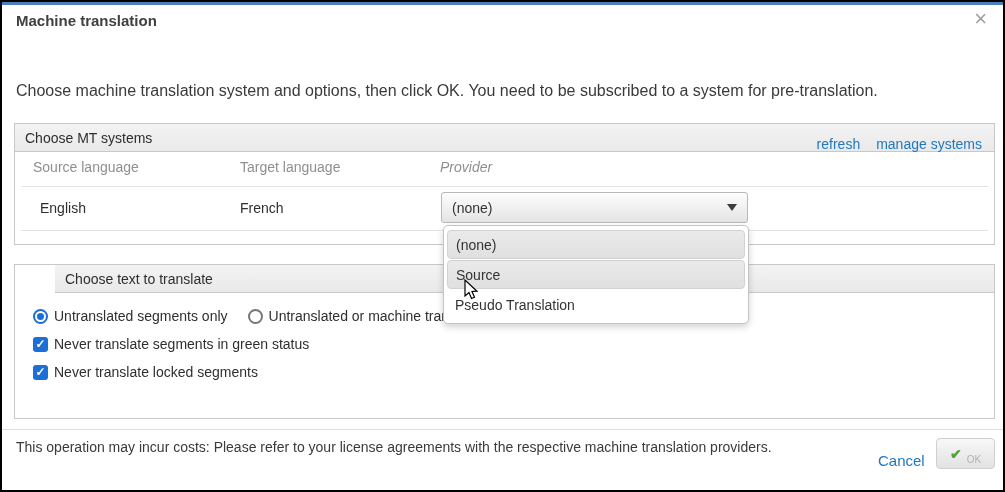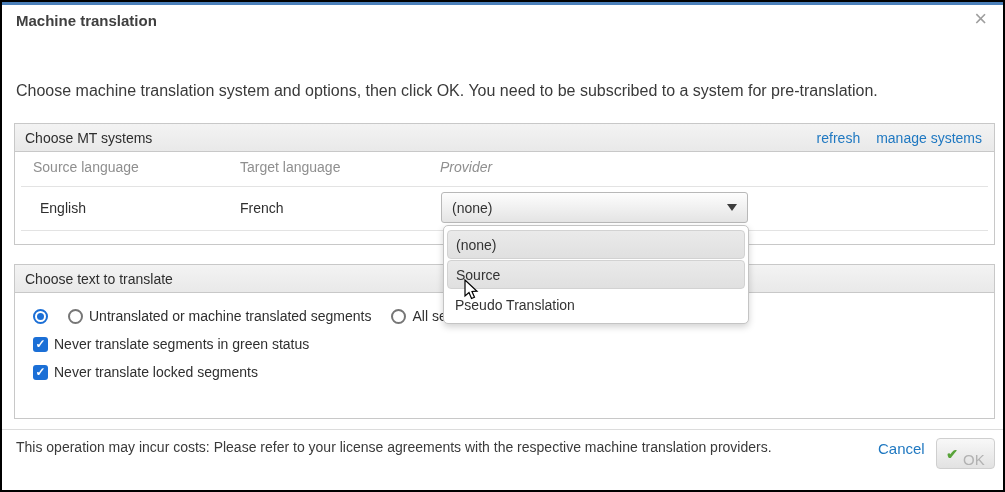--- a/index.html
+++ b/index.html
@@ -23,21 +23,21 @@
 
   .panel { position:absolute; left:12px; width:981px; border:1px solid #c8c8c8; background:#fff; }
   .panel-header {
     height:28px; background:linear-gradient(#f3f3f3,#e9e9e9);
     border-bottom:1px solid #c8c8c8;
     display:flex; align-items:center; justify-content:space-between;
     padding:0 12px 0 10px;
   }
   .panel-header .ph-title { font-size:14px; font-weight:normal; color:#2e2e2e; }
   .ph-links { display:flex; gap:16px; }
-  .link { color:#1f78c1; font-size:14px; text-decoration:none; cursor:pointer; }
+  .link { color:#1f78c1; font-size:14px; text-decoration:none; cursor:pointer;margin-top:12px; }
 
   .panel-mt { top:121px; height:122px; }
   .col-label { position:absolute; font-size:14px; color:#8f8f8f; }
   .cell-text { position:absolute; font-size:14px; color:#2f2f2f; }
   .hline { position:absolute; left:6px; right:6px; height:1px; background:#e3e3e3; }
 
   .select {
     position:absolute; left:426px; top:68px; width:307px; height:31px;
     background:linear-gradient(#fdfdfd,#e4e4e4);
     border:1px solid #b8b8b8; border-radius:3px;
@@ -54,41 +54,41 @@
     padding:3px; z-index:20;
   }
   .opt {
     height:29px; display:flex; align-items:center;
     font-size:14px; color:#333; padding:0 8px; margin:1px 0;
     border-radius:4px; cursor:pointer;
   }
   .opt.raised { background:linear-gradient(#eaeaea,#e0e0e0); border:1px solid #d2d2d2; }
   .cursor-svg { position:absolute; left:462px; top:277px; z-index:30; pointer-events:none; }
 
-  .panel-text { top:262px; height:155px; }
+  .panel-text { top:262px; height:155px;padding-left:40px; }
   .choices { position:absolute; left:18px; top:43px; display:flex; flex-direction:column; gap:12px; }
   .radio-row { display:flex; align-items:center; gap:20px; }
   .choice { display:flex; align-items:center; gap:6px; font-size:14px; color:#2f2f2f; cursor:pointer; white-space:nowrap; }
   .radio { width:15px; height:15px; border-radius:50%; border:2px solid #767676; background:#fff; position:relative; flex:0 0 auto; }
   .radio.sel { border-color:#1b6fd6; }
   .radio.sel::after { content:""; position:absolute; left:2px; top:2px; width:7px; height:7px; border-radius:50%; background:#1b6fd6; }
   .checkbox { width:15px; height:15px; border-radius:3px; background:#1b6fd6; color:#fff; font-size:12px; font-weight:bold; display:flex; align-items:center; justify-content:center; line-height:1; flex:0 0 auto; }
 
   .footer-divider { position:absolute; left:0; right:0; top:427px; height:1px; background:#dcdcdc; }
   .footer-note { position:absolute; left:14px; top:437px; font-size:14px; color:#3a3a3a; }
   .cancel-link { position:absolute; left:876px; top:438px; font-size:15px; }
   .ok-btn {
     position:absolute; left:934px; top:436px; width:59px; height:31px;
     background:linear-gradient(#f8f8f8,#e2e2e2);
     border:1px solid #cfcfcf; border-radius:4px;
     display:flex; align-items:center; justify-content:center; gap:5px;
     cursor:default;
   }
   .ok-btn .check { color:#58a339; font-size:14px; font-weight:bold; }
-  .ok-btn .ok-label { color:#b2b2b2; font-size:15px;margin-top:12px; }
+  .ok-btn .ok-label { color:#b2b2b2; font-size:10px;margin-top:12px; }
 </style>
 </head>
 <body>
 
 <div class="dialog">
   <div class="topbar"></div>
 
   <div class="dlg-title">Machine translation</div>
   <div class="close-x">×</div>
 
@@ -128,20 +128,21 @@
   </svg>
 
   <div class="panel panel-text">
     <div class="panel-header">
       <span class="ph-title">Choose text to translate</span>
     </div>
     <div class="choices">
       <div class="radio-row">
         <label class="choice">
           <span class="radio sel"></span>
+          <span>Untranslated segments only</span>
         </label>
         <label class="choice">
           <span class="radio"></span>
           <span>Untranslated or machine translated segments</span>
         </label>
         <label class="choice">
           <span class="radio"></span>
           <span>All segments</span>
         </label>
       </div>

